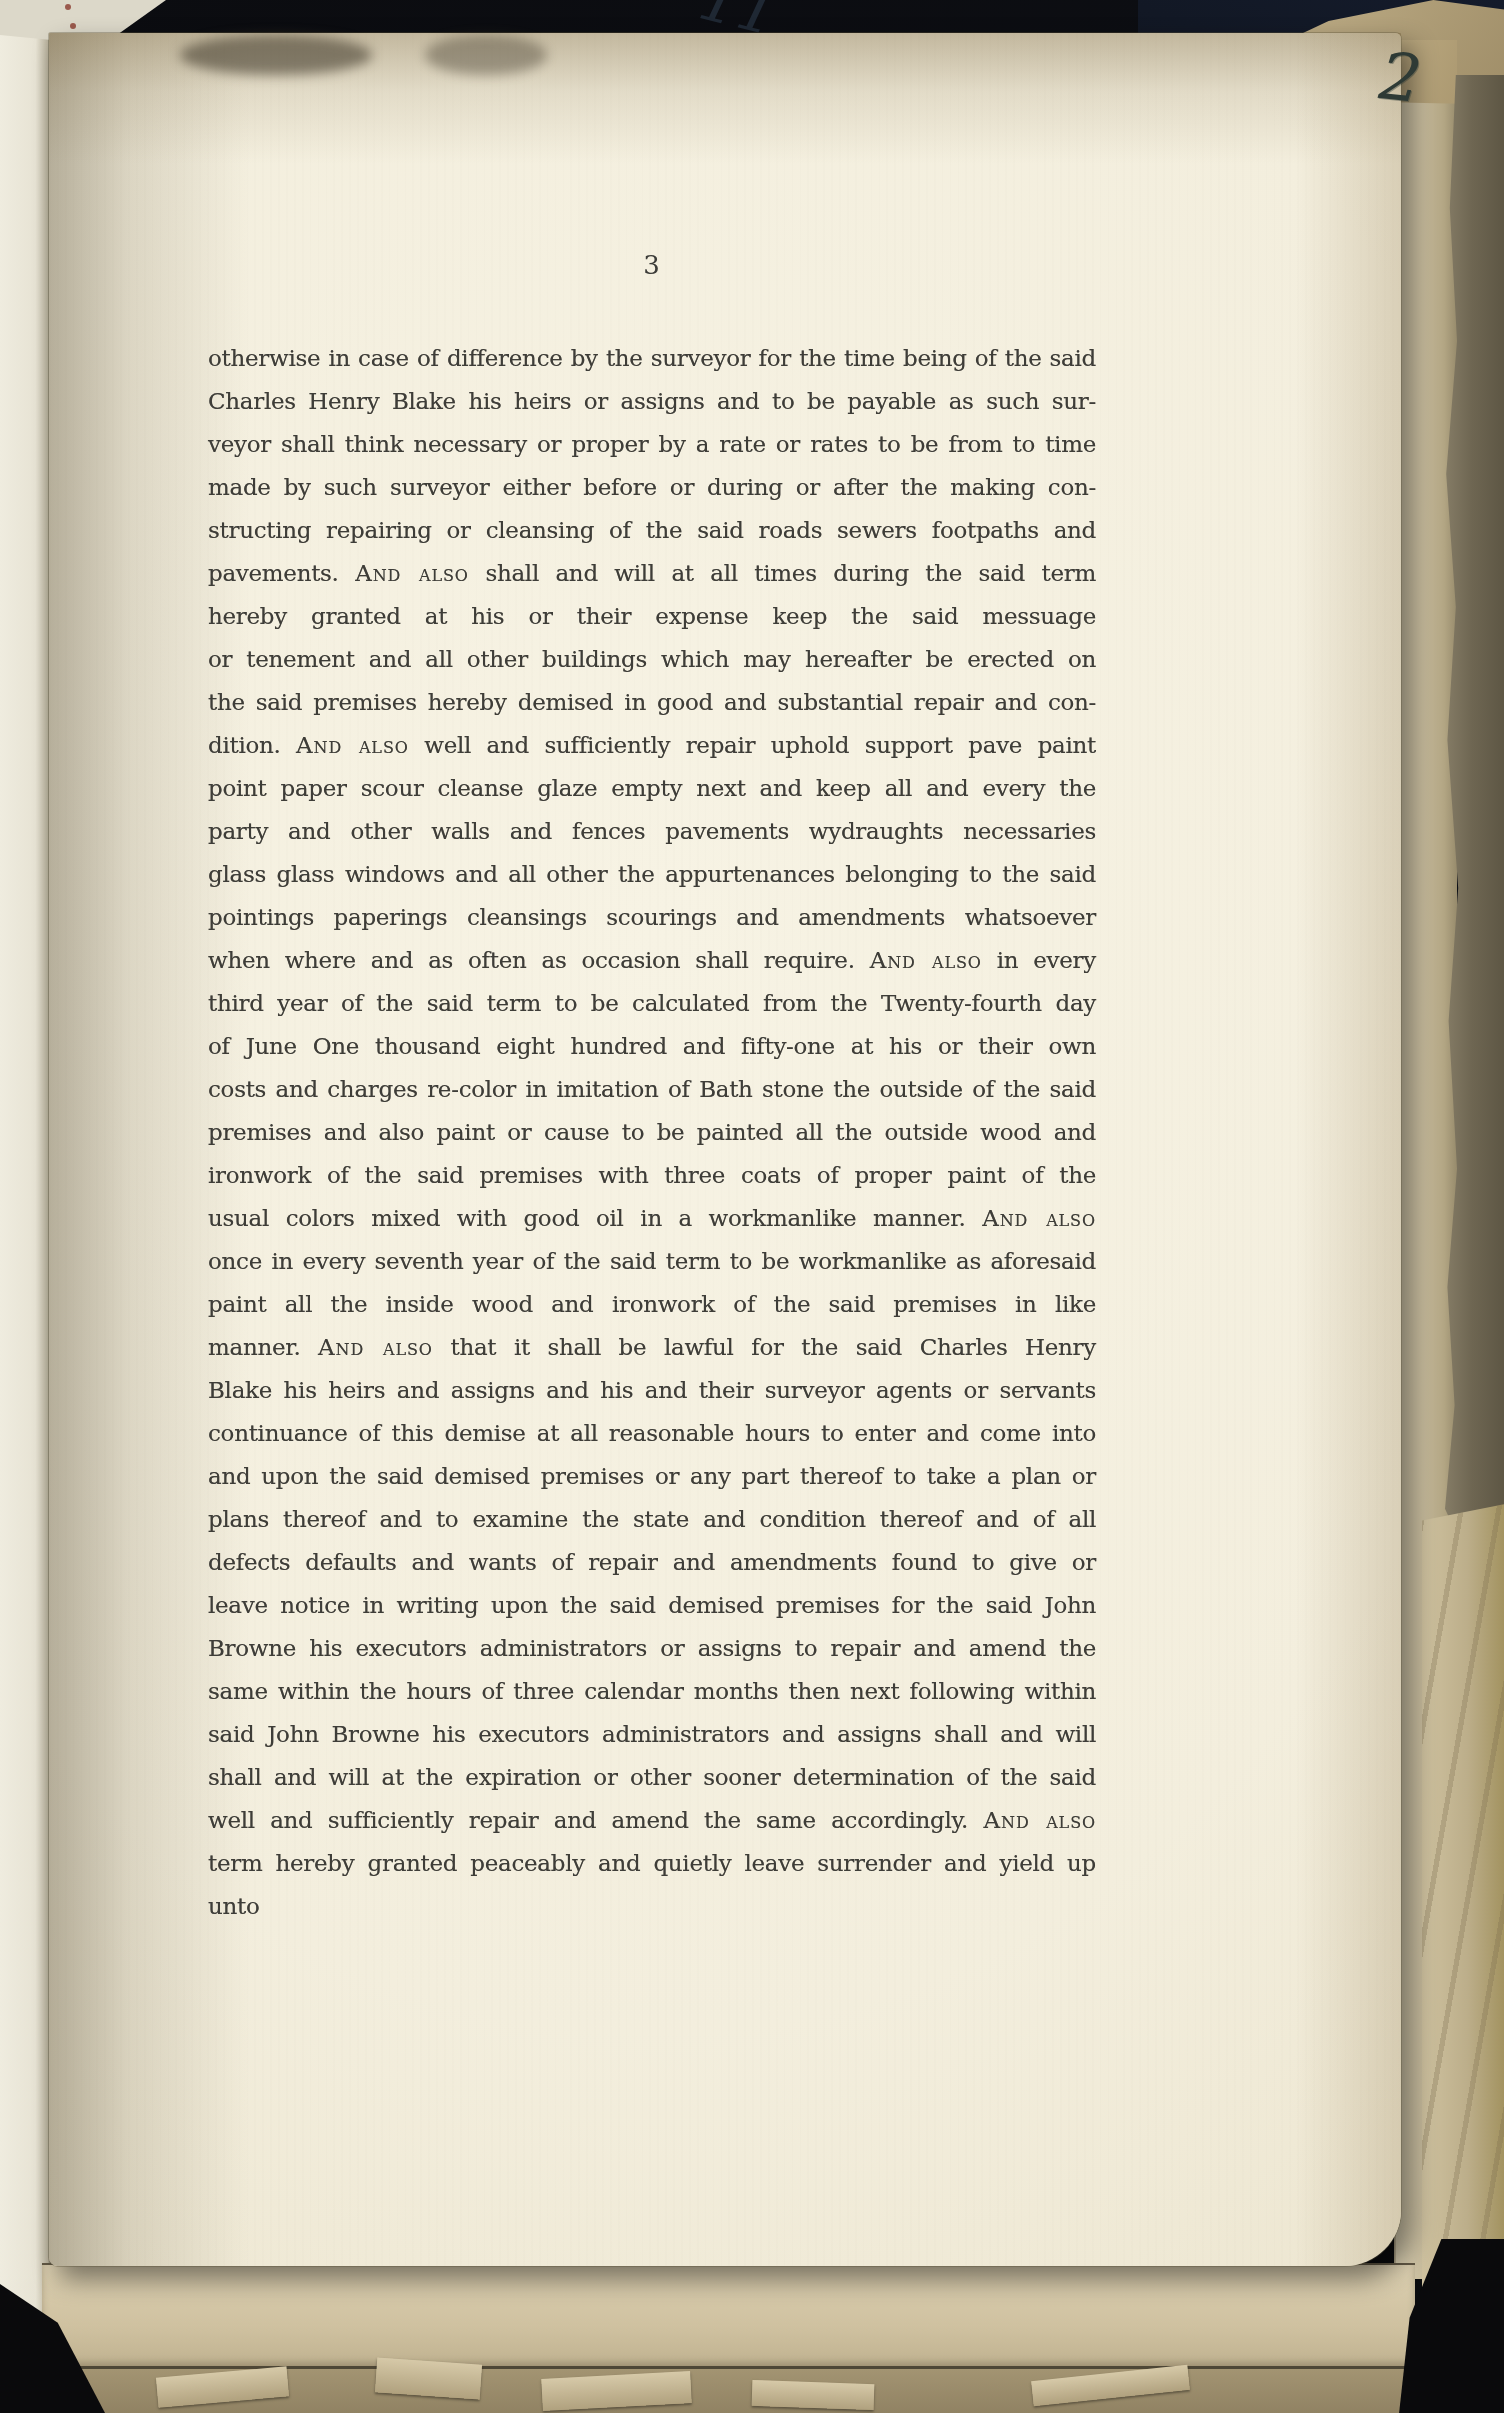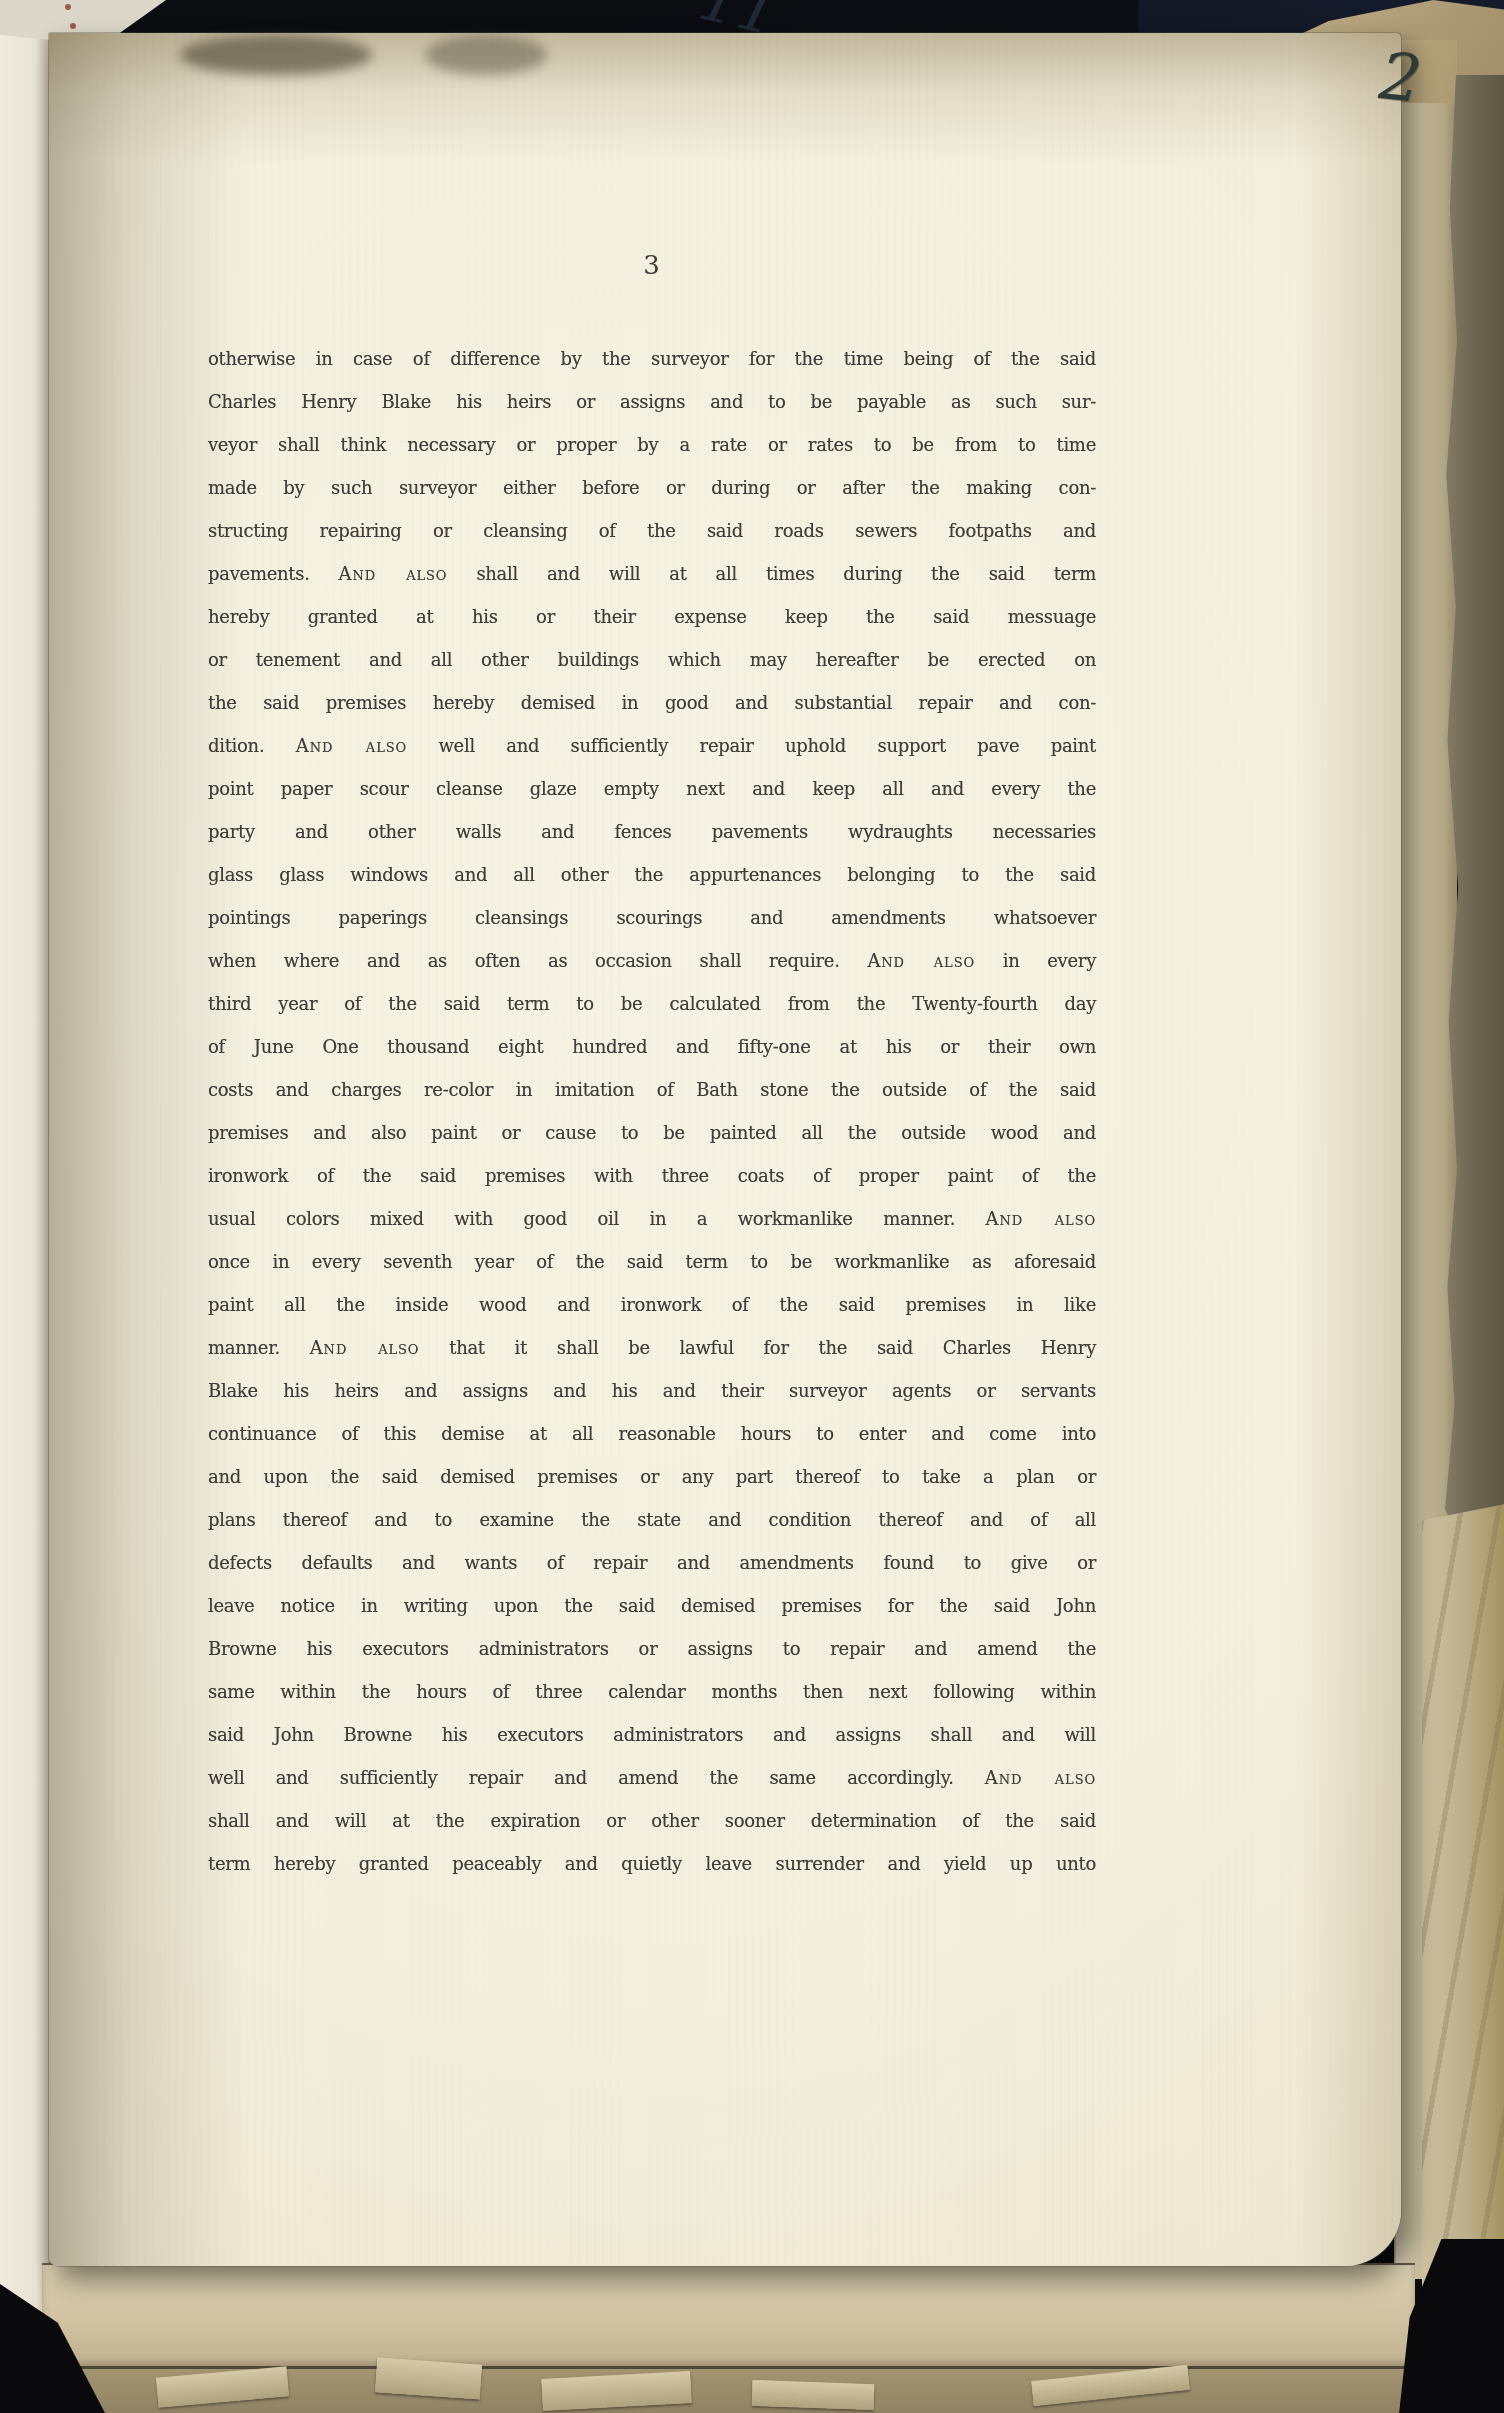--- a/index.html
+++ b/index.html
@@ -33,21 +33,21 @@
   .smudge{top:1.7px;height:40px;filter:blur(6.1px);background:rgba(60,52,38,.55);border-radius:50%;}
   .fore-shade{right:0;top:0;width:105px;height:100%;
     background:linear-gradient(270deg,rgba(150,128,86,.28),rgba(150,128,86,0));
     border-radius:0 5.2px 56px 0;}
   .texture{left:0;top:0;width:100%;height:100%;opacity:.5;border-radius:inherit;
     background:repeating-linear-gradient(90deg,rgba(80,70,50,.025) 0 1.7px,rgba(0,0,0,0) 1.7px 7.9px);}
 
   
   .page-number{left:159px;top:217px;width:888px;text-align:center;
     font-size:26px;color:#3c3c38;letter-spacing:0.9px;}
-  .body-text{left:159px;top:304px;width:888px;font-size:18px;line-height:43px;
+  .body-text{left:159px;top:304px;width:888px;font-size:23px;line-height:43px;
     color:#3e3d38;letter-spacing:-0.3px;word-spacing:0.9px;}
   .tline{text-align:justify;text-align-last:justify;height:43px;overflow:visible;
     text-shadow:0 0 0.5px rgba(62,61,56,.55);}
   .sc{font-variant:small-caps;letter-spacing:0.9px;}
 
   
   .mark-2{left:1380px;top:42px;width:79px;font-size:65px;font-style:italic;
     color:#2e3a35;transform:rotate(6deg);text-shadow:0.9px 0.9px 0 rgba(46,58,53,.4);}
   .mark-top{left:700px;top:-30px;font-size:61px;font-style:italic;color:#232d3a;
     transform:rotate(14deg);opacity:.85;}
@@ -148,22 +148,22 @@
         <div class="tline">manner. <span class="sc">And also</span> that it shall be lawful for the said Charles Henry</div>
         <div class="tline">Blake his heirs and assigns and his and their surveyor agents or servants</div>
         <div class="tline">continuance of this demise at all reasonable hours to enter and come into</div>
         <div class="tline">and upon the said demised premises or any part thereof to take a plan or</div>
         <div class="tline">plans thereof and to examine the state and condition thereof and of all</div>
         <div class="tline">defects defaults and wants of repair and amendments found to give or</div>
         <div class="tline">leave notice in writing upon the said demised premises for the said John</div>
         <div class="tline">Browne his executors administrators or assigns to repair and amend the</div>
         <div class="tline">same within the hours of three calendar months then next following within</div>
         <div class="tline">said John Browne his executors administrators and assigns shall and will</div>
+        <div class="tline">shall and will at the expiration or other sooner determination of the said</div>
         <div class="tline">well and sufficiently repair and amend the same accordingly. <span class="sc">And also</span></div>
-        <div class="tline">shall and will at the expiration or other sooner determination of the said</div>
         <div class="tline">term hereby granted peaceably and quietly leave surrender and yield up unto</div>
       </div>
   </div>
 
   <div class="abs mark-2">2</div>
 
 </div>
 
 
 </body></html>

